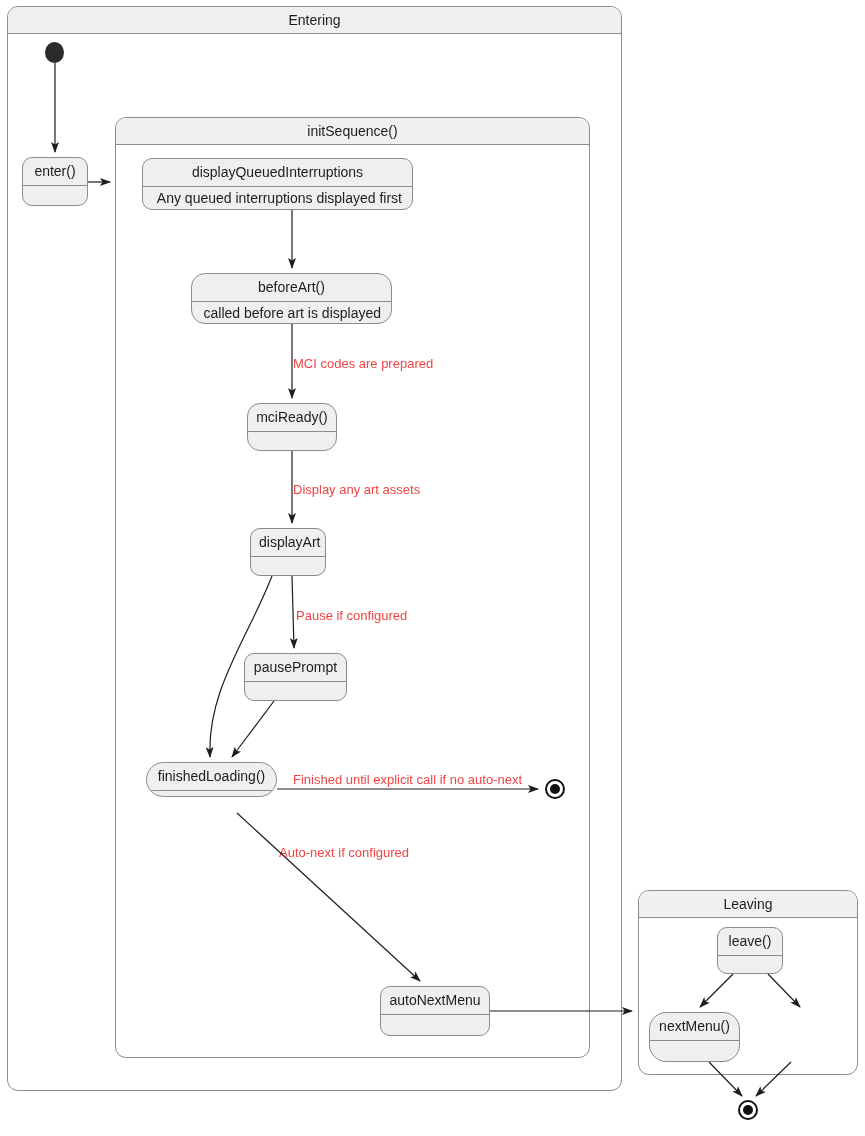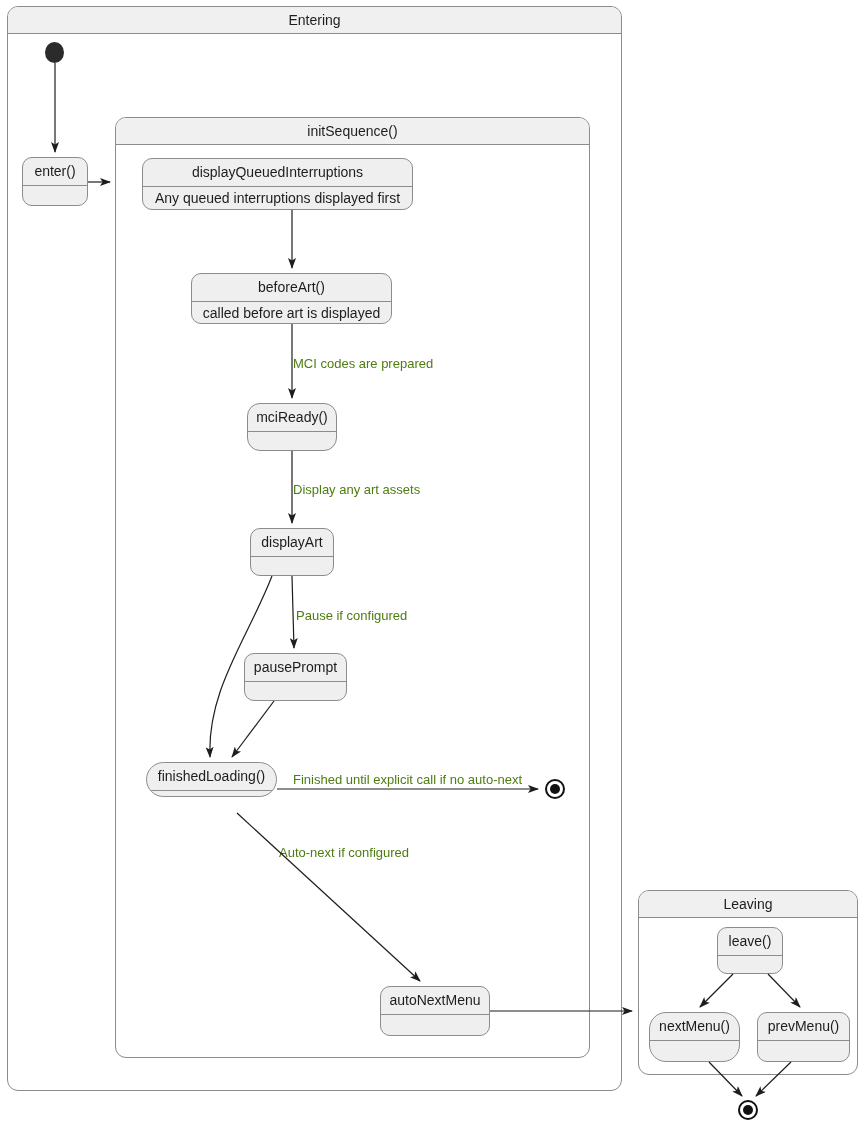--- a/index.html
+++ b/index.html
@@ -54,25 +54,25 @@
     text-align: center;
     font-size: 14px;
     color: #1d1d1d;
     border-bottom: 1px solid #8c8c8c;
     white-space: nowrap;
     padding: 0 8px;
   }
   .state > .st-body {
     box-sizing: border-box;
     line-height: 23px;
-    text-align: center;
+    text-align: right;
     font-size: 14px;
     color: #1d1d1d;
     white-space: nowrap;
-    padding: 0 4px;
+    padding: 0 10px;
   }
   .state.empty-body > .st-body { font-size: 0; }
 
   
   .initial-node {
     position: absolute;
     border-radius: 50%;
     background: #2b2b2b;
   }
   .final-node {
@@ -88,21 +88,21 @@
     top: 3px;
     right: 3px;
     bottom: 3px;
     border-radius: 50%;
     background: #111111;
   }
   
   .edge-label {
     position: absolute;
     font-size: 13px;
-    color: #4d7c0f;
+    color: #ef4444;
     white-space: nowrap;
   }
   
   #edges {
     position: absolute;
     left: 0; top: 0;
     width: 865px;
     height: 1136px;
     pointer-events: none;
   }
@@ -132,31 +132,31 @@
   <div class="state empty-body" style="left:22px; top:157px; width:66px; height:49px;">
     <div class="st-title">enter()</div>
     <div class="st-body"></div>
   </div>
 
   <div class="state" style="left:142px; top:158px; width:271px; height:52px;">
     <div class="st-title">displayQueuedInterruptions</div>
     <div class="st-body">Any queued interruptions displayed first</div>
   </div>
 
-  <div class="state" style="left:191px; top:273px; width:201px; height:51px;">
+  <div class="state" style="left:191px; top:273px; width:201px; height:51px;border-radius:14px;">
     <div class="st-title">beforeArt()</div>
     <div class="st-body">called before art is displayed</div>
   </div>
 
   <div class="state empty-body" style="left:247px; top:403px; width:90px; height:48px;border-radius:13px;">
     <div class="st-title">mciReady()</div>
     <div class="st-body"></div>
   </div>
 
-  <div class="state empty-body" style="left:250px; top:528px; width:84px; height:48px;">
+  <div class="state empty-body" style="left:250px; top:528px; width:76px; height:48px;">
     <div class="st-title">displayArt</div>
     <div class="st-body"></div>
   </div>
 
   <div class="state empty-body" style="left:244px; top:653px; width:103px; height:48px;">
     <div class="st-title">pausePrompt</div>
     <div class="st-body"></div>
   </div>
 
   <div class="state empty-body" style="left:146px; top:762px; width:131px; height:35px;border-radius:22px;">
@@ -172,24 +172,20 @@
   <div class="state empty-body" style="left:717px; top:927px; width:66px; height:47px;">
     <div class="st-title">leave()</div>
     <div class="st-body"></div>
   </div>
 
   <div class="state empty-body" style="left:649px; top:1012px; width:91px; height:50px;border-radius:17px;">
     <div class="st-title">nextMenu()</div>
     <div class="st-body"></div>
   </div>
 
-  <div class="state empty-body" style="left:757px; top:1012px; width:93px; height:50px;">
-    <div class="st-title">prevMenu()</div>
-    <div class="st-body"></div>
-  </div>
 
   <div class="final-node" style="left:545px; top:779px; width:20px; height:20px;">
     <div class="final-dot"></div>
   </div>
   <div class="final-node" style="left:738px; top:1100px; width:20px; height:20px;">
     <div class="final-dot"></div>
   </div>
 
   <div class="edge-label" style="left:293px; top:356px;">MCI codes are prepared</div>
   <div class="edge-label" style="left:293px; top:482px;">Display any art assets</div>

